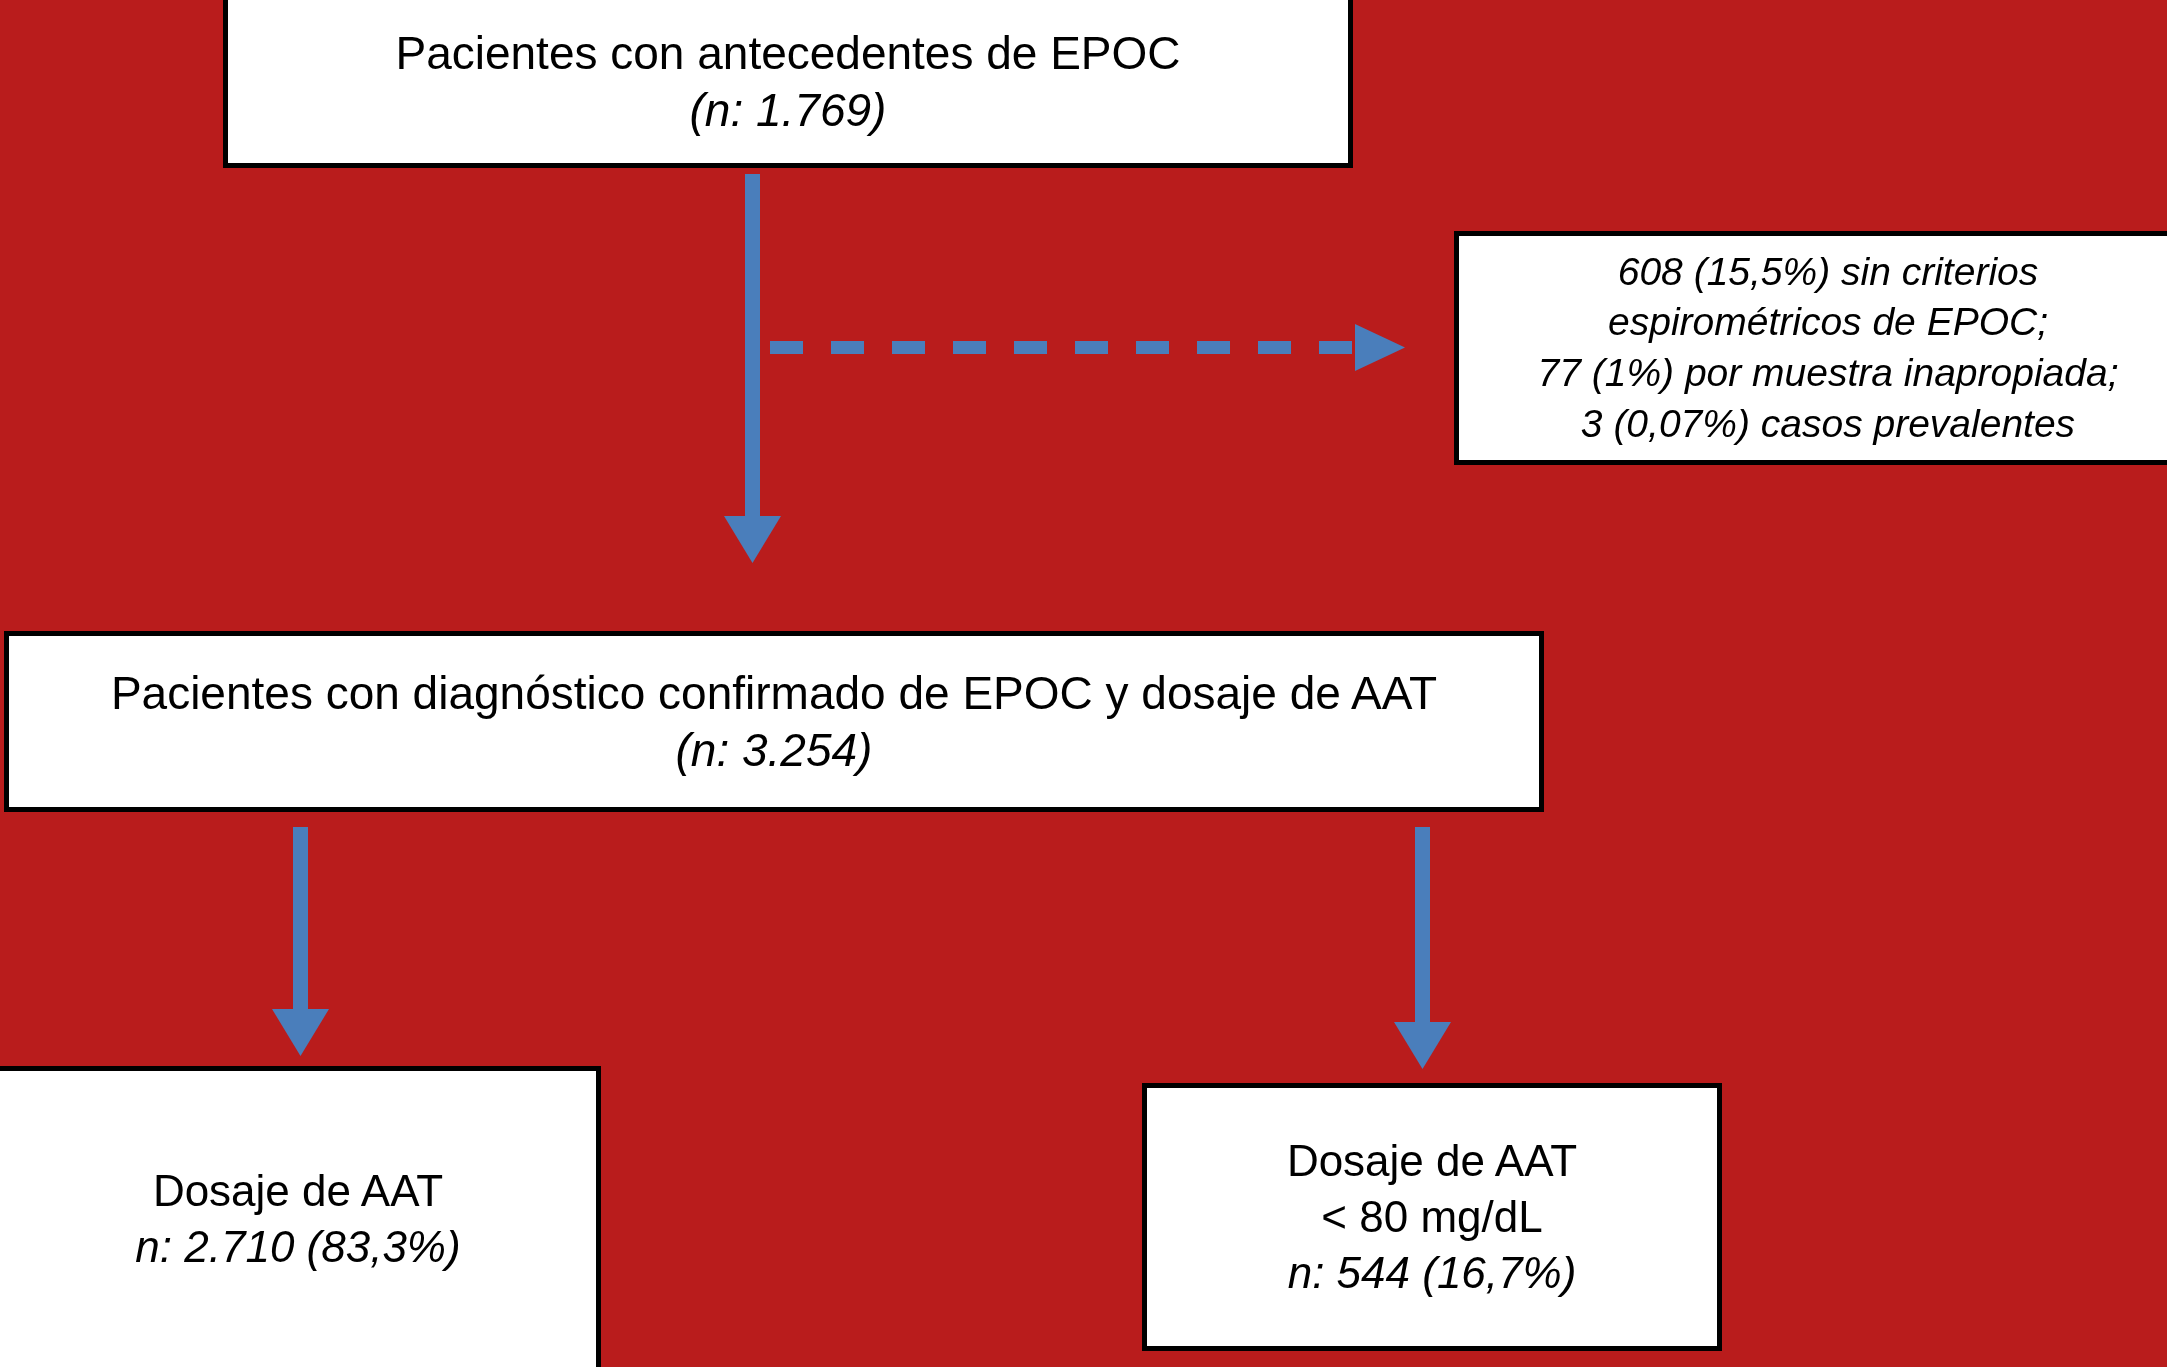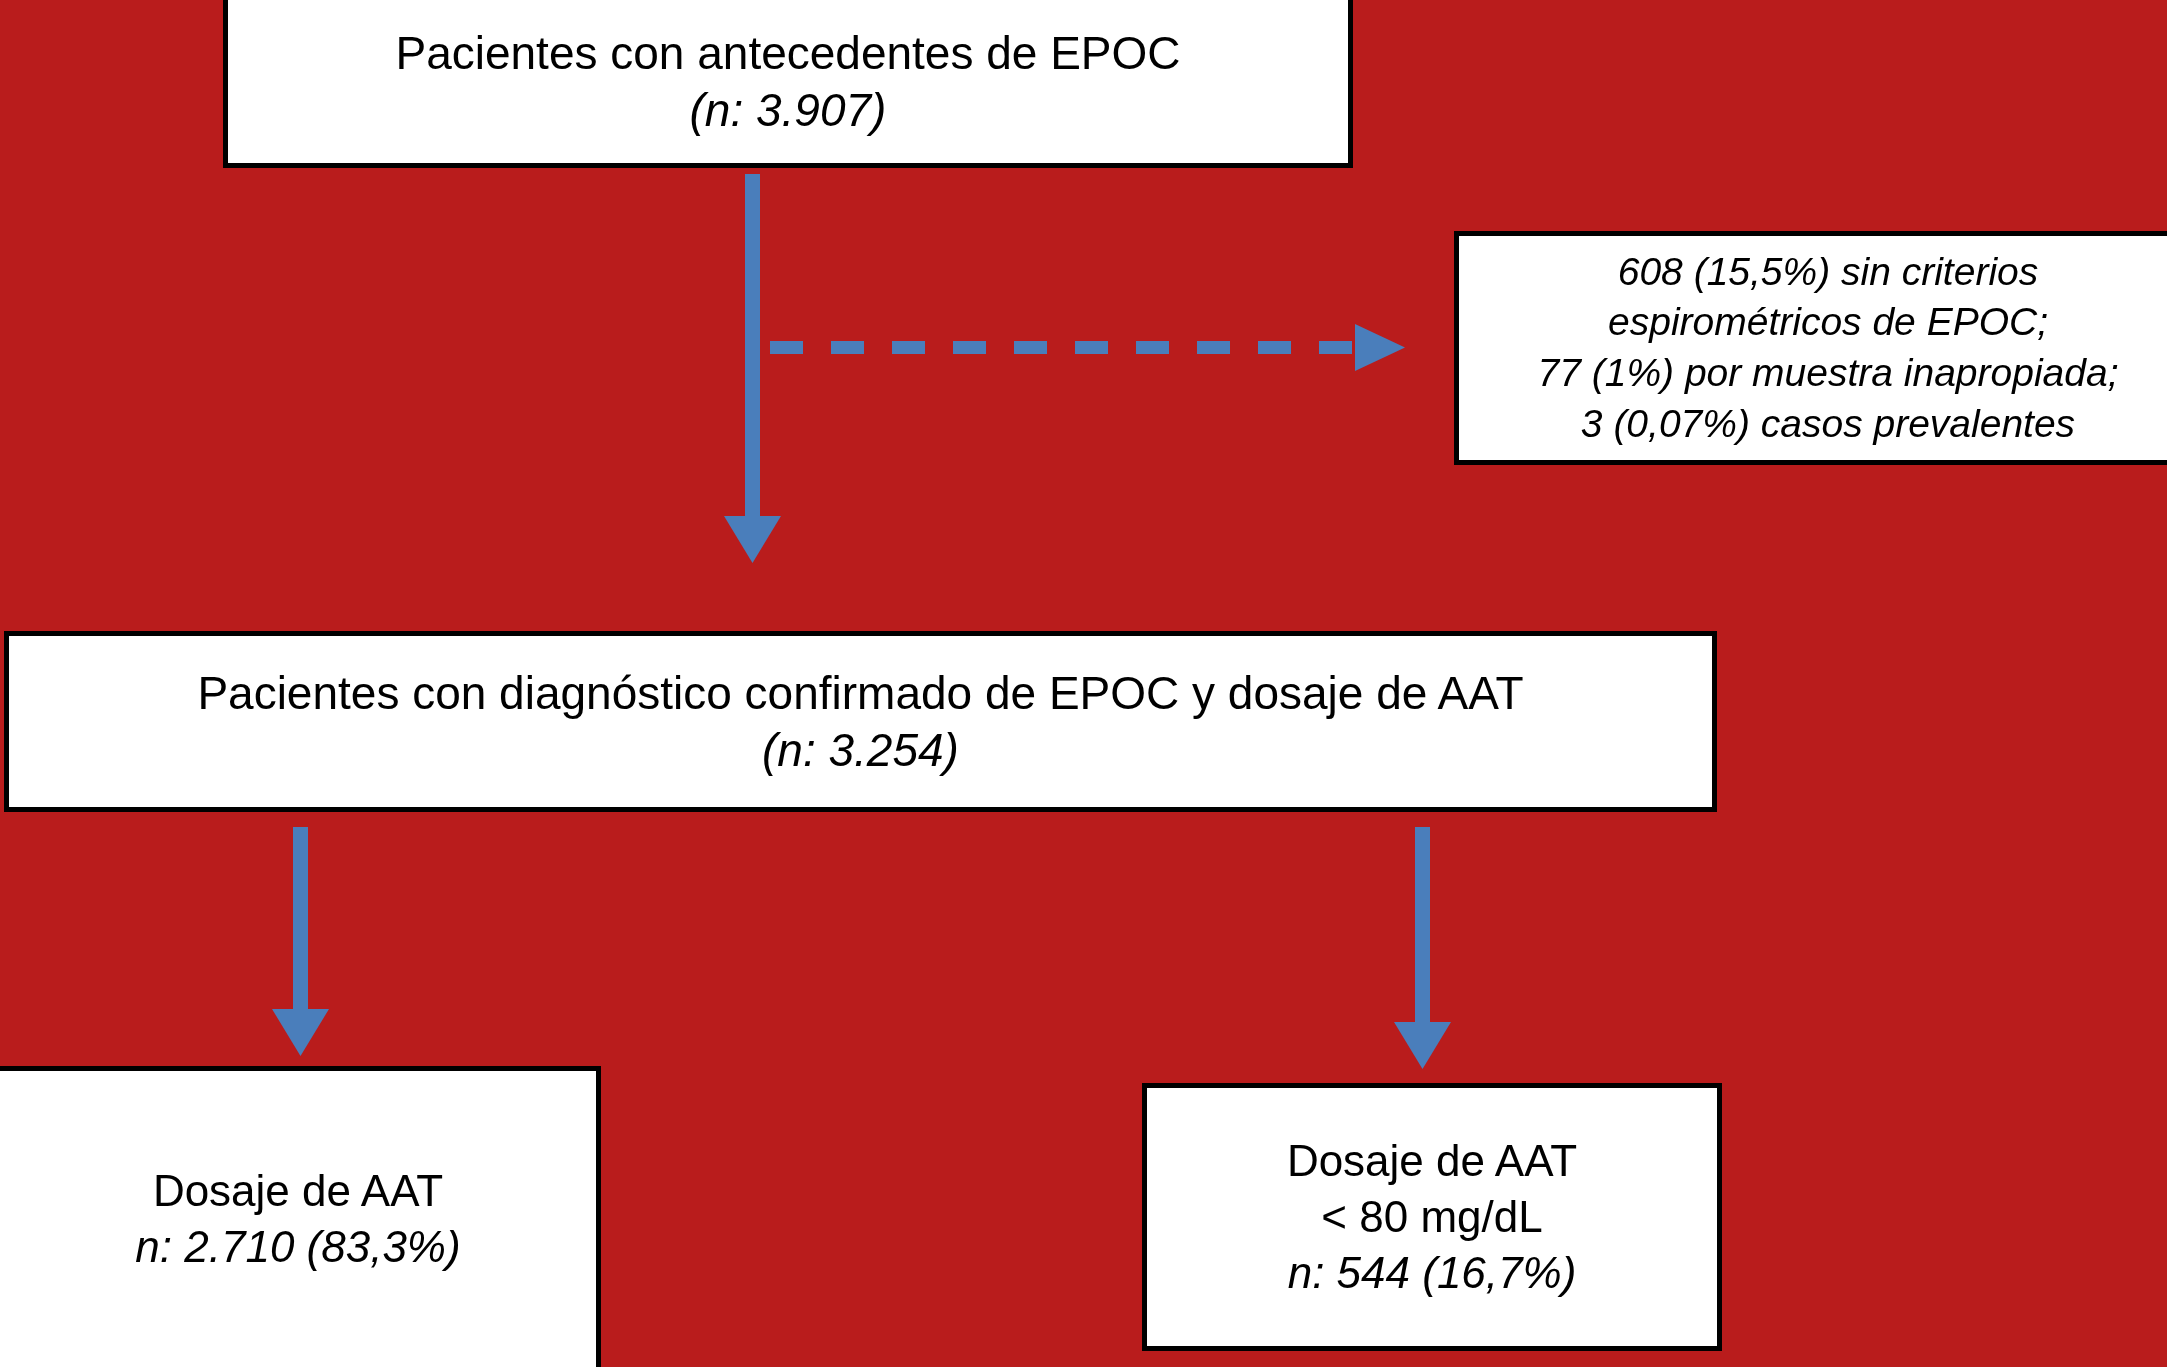--- a/index.html
+++ b/index.html
@@ -36,21 +36,21 @@
     white-space: nowrap;
     line-height: 1.18;
   }
   .node .line.em {
     font-style: italic;
   }
 
   
   #node-top     { left: 223px;  top: -5px;    width: 1130px; height: 173px; font-size: 46px; }
   #node-excl    { left: 1415px; top: 231px;   width: 748px;  height: 234px; font-size: 39px; margin-left: 39px; }
-  #node-mid     { left: 4px;    top: 631px;   width: 1713px; height: 181px; font-size: 46px; }
+  #node-mid     { left: 4px;    top: 631px;   width: 1540px; height: 181px; font-size: 46px; }
   #node-bl      { left: -5px;   top: 1066px;  width: 606px;  height: 306px; font-size: 44px; }
   #node-br      { left: 1142px; top: 1083px;  width: 580px;  height: 268px; font-size: 44px; }
 
   #node-top .line  { line-height: 1.22; }
   #node-mid .line  { line-height: 1.22; }
   #node-excl .line { line-height: 1.30; }
   #node-bl .line, #node-br .line { line-height: 1.28; text-align: center; }
 
   
   #arrows {
@@ -86,21 +86,21 @@
     </g>
 
     <g>
       <rect x="1415" y="827" width="15" height="198" fill="#4A7EBB"></rect>
       <polygon points="1394,1022 1451,1022 1422.5,1069" fill="#4A7EBB"></polygon>
     </g>
   </svg>
 
   <div id="node-top" class="node">
     <span class="line">Pacientes con antecedentes de EPOC</span>
-    <span class="line em">(n: 3.907)</span>
+    <span class="line em">(n: 1.769)</span>
   </div>
 
   <div id="node-excl" class="node">
     <span class="line em">608 (15,5%) sin criterios</span>
     <span class="line em">espirométricos de EPOC;</span>
     <span class="line em">77 (1%) por muestra inapropiada;</span>
     <span class="line em">3 (0,07%) casos prevalentes</span>
   </div>
 
   <div id="node-mid" class="node">

